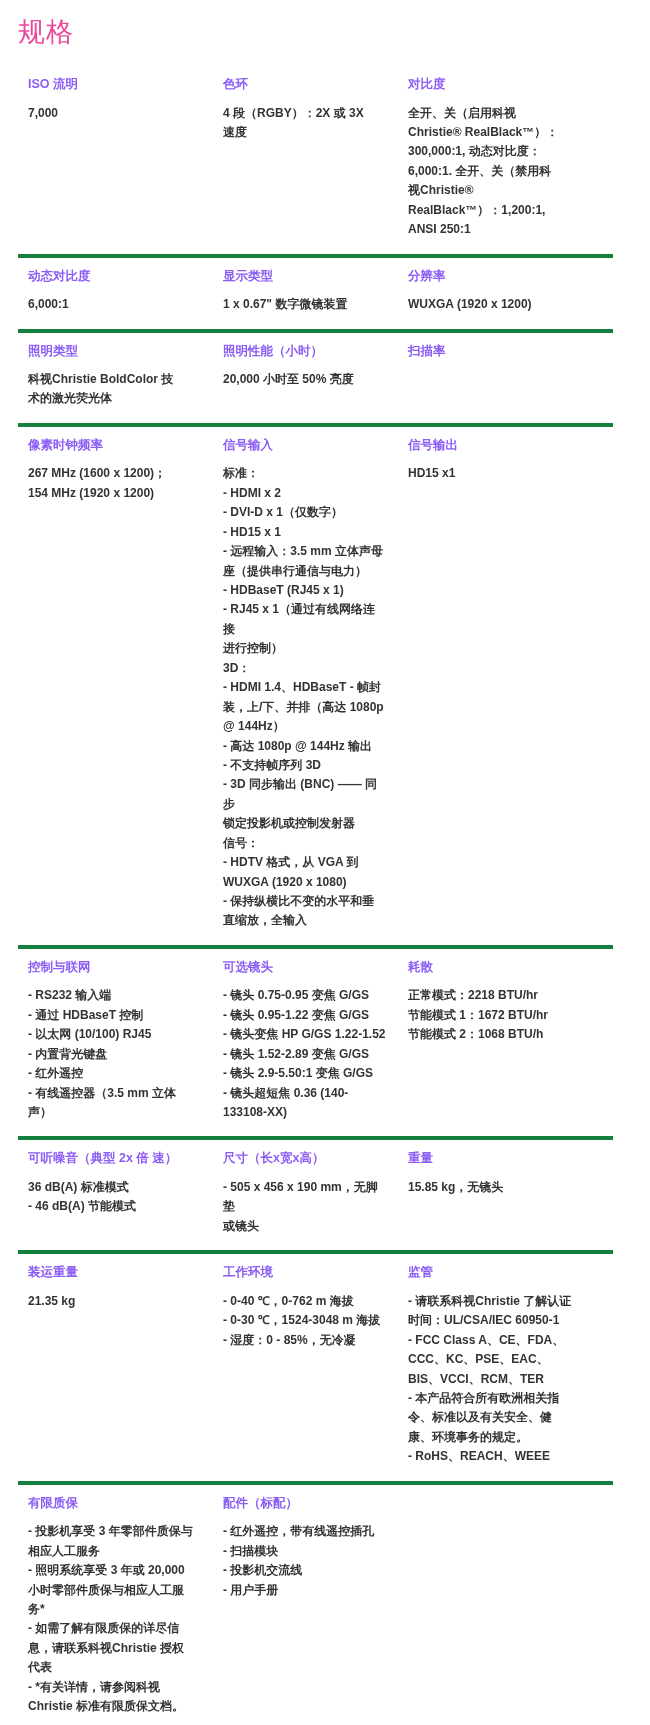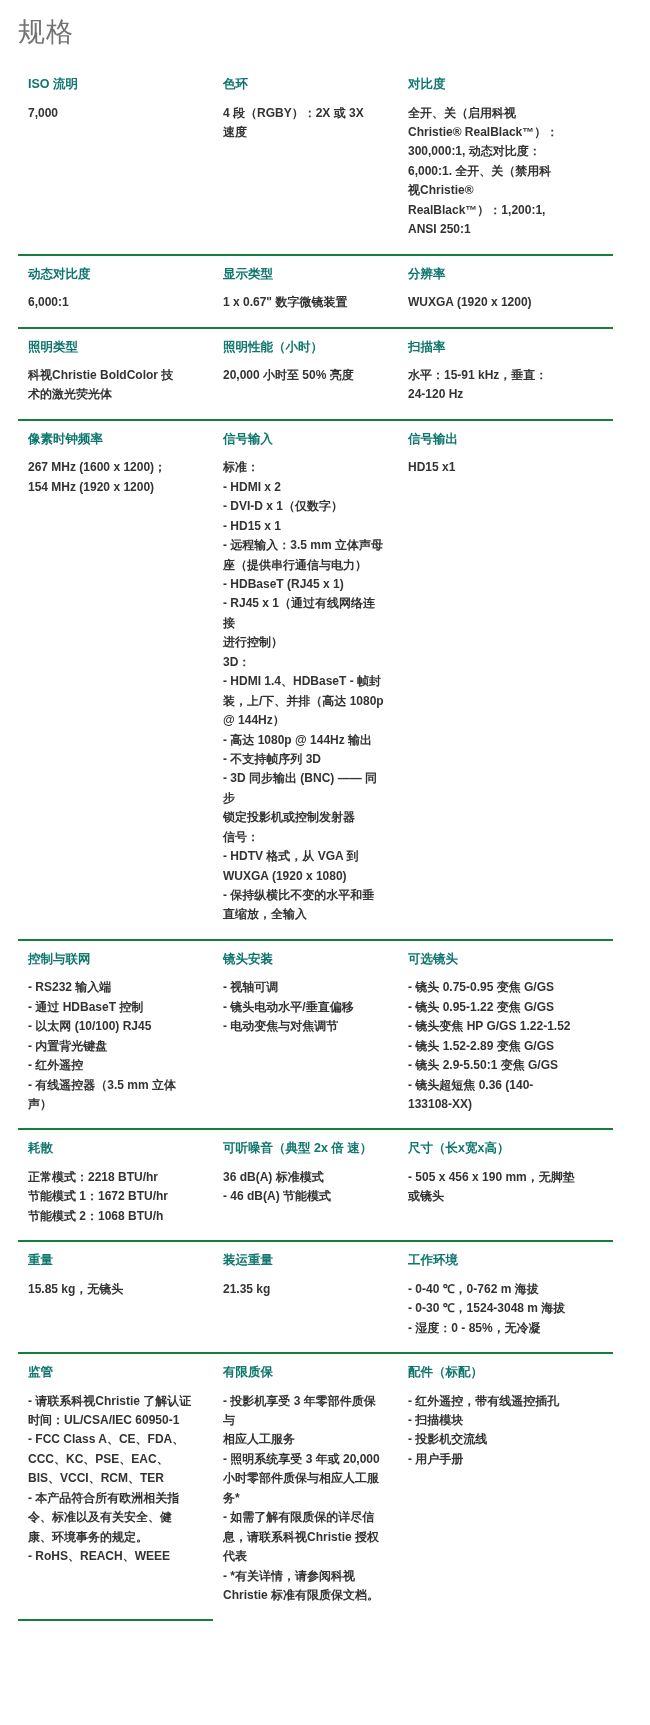--- a/index.html
+++ b/index.html
@@ -13,43 +13,43 @@
     min-height: 1725px;
     color: #222;
   }
   .page {
     width: 650px;
     padding: 0 0 20px 0;
   }
   .page-title {
     font-size: 27px;
     font-weight: normal;
-    color: #737373;
+    color: #ec4899;
     margin: 14px 0 16px 18px;
     letter-spacing: 1px;
   }
   .spec-grid {
     display: grid;
     grid-template-columns: 195px 185px 215px;
     width: 612px;
     margin-left: 18px;
   }
   .cell {
     padding: 10px 12px 14px 10px;
-    border-top: 2px solid #15803d;
+    border-top: 4px solid #15803d;
     font-size: 11.5px;
     line-height: 1.55;
     color: #333;
     vertical-align: top;
   }
   .cell.noborder { border-top: none; }
   .cell-title {
     font-weight: bold;
     font-size: 12.5px;
-    color: #0f766e;
+    color: #8b5cf6;
     margin-bottom: 10px;
     line-height: 1.4;
   }
   .cell-body {
     font-size: 12px;
     line-height: 1.62;
     color: #333;
     white-space: pre-line;
     font-weight: bold;
   }
@@ -99,22 +99,20 @@
       <div class="cell-title">照明类型</div>
       <div class="cell-body">科视Christie BoldColor 技
 术的激光荧光体</div>
     </div>
     <div class="cell">
       <div class="cell-title">照明性能（小时）</div>
       <div class="cell-body">20,000 小时至 50% 亮度</div>
     </div>
     <div class="cell">
       <div class="cell-title">扫描率</div>
-      <div class="cell-body">水平：15-91 kHz，垂直：
-24-120 Hz</div>
     </div>
 
     <div class="cell">
       <div class="cell-title">像素时钟频率</div>
       <div class="cell-body">267 MHz (1600 x 1200)；
 154 MHz (1920 x 1200)</div>
     </div>
     <div class="cell">
       <div class="cell-title">信号输入</div>
       <div class="cell-body">标准：
@@ -149,26 +147,20 @@
       <div class="cell-title">控制与联网</div>
       <div class="cell-body">- RS232 输入端
 - 通过 HDBaseT 控制
 - 以太网 (10/100) RJ45
 - 内置背光键盘
 - 红外遥控
 - 有线遥控器（3.5 mm 立体
 声）</div>
     </div>
     <div class="cell">
-      <div class="cell-title">镜头安装</div>
-      <div class="cell-body">- 视轴可调
-- 镜头电动水平/垂直偏移
-- 电动变焦与对焦调节</div>
-    </div>
-    <div class="cell">
       <div class="cell-title">可选镜头</div>
       <div class="cell-body">- 镜头 0.75-0.95 变焦 G/GS
 - 镜头 0.95-1.22 变焦 G/GS
 - 镜头变焦 HP G/GS 1.22-1.52
 - 镜头 1.52-2.89 变焦 G/GS
 - 镜头 2.9-5.50:1 变焦 G/GS
 - 镜头超短焦 0.36 (140-
 133108-XX)</div>
     </div>
 

